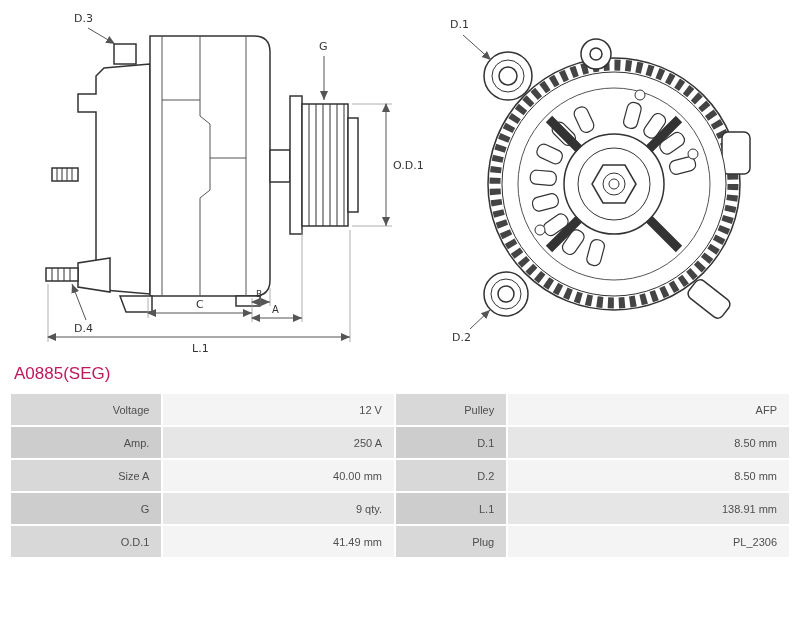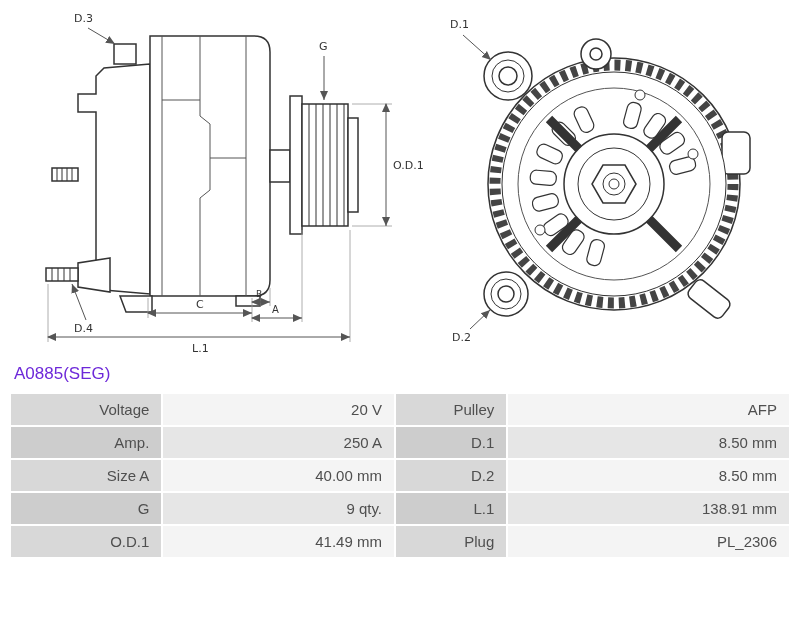--- a/index.html
+++ b/index.html
@@ -2,21 +2,21 @@
 <html><head>
 <meta charset="utf-8">
 <style>
   *{box-sizing:border-box;}
   html,body{margin:0;padding:0;background:#fff;}
   body{width:800px;font-family:"Liberation Sans","DejaVu Sans",sans-serif;}
   .drawing-wrap{width:800px;height:358px;overflow:hidden;}
   svg text{font-family:"DejaVu Sans","Liberation Sans",sans-serif;fill:#333;}
   .part-number{font-size:17px;font-weight:400;margin:6px 0 8px 14px;color:#c9302c;}
   table.specs{border-collapse:separate;border-spacing:2px;table-layout:fixed;width:782px;margin:0 9px;}
-  table.specs td{height:31px;font-size:15px;color:#4f4f4f;text-align:right;
+  table.specs td{height:31px;font-size:11px;color:#4f4f4f;text-align:right;
     padding:0 12px 0 12px;overflow:hidden;white-space:nowrap;vertical-align:middle;}
   td.lbl{background:#d8d8d8;}
   td.val{background:#f4f4f4;}
   tr:nth-child(even) td.lbl{background:#cdcdcd;}
   tr:nth-child(even) td.val{background:#e6e6e6;}
 </style>
 </head>
 <body>
 
 <div class="drawing-wrap">
@@ -174,33 +174,33 @@
     <g stroke="#555" stroke-width="1" fill="none">
       <line x1="463" y1="35" x2="491" y2="60" marker-end="url(#arE)"></line>
       <line x1="470" y1="329" x2="490" y2="310" marker-end="url(#arE)"></line>
     </g>
     <text x="450" y="28">D.1</text>
     <text x="452" y="341">D.2</text>
   </g>
 </svg>
 </div>
 
-<h1 class="part-number" style="color: #6d28d9;">A0885(SEG)</h1>
+<h1 class="part-number" style="color: #be185d;">A0885(SEG)</h1>
 
 <table class="specs">
   <colgroup>
     <col style="width:150px">
       <col style="width:230px">
       <col style="width:110px">
       <col style="width:280px">
   </colgroup>
   <tbody>
     <tr>
       <td class="lbl">Voltage</td>
-      <td class="val">20 V</td>
+      <td class="val">12 V</td>
       <td class="lbl">Pulley</td>
       <td class="val">AFP</td>
     </tr>
     <tr>
       <td class="lbl">Amp.</td>
       <td class="val">250 A</td>
       <td class="lbl">D.1</td>
       <td class="val">8.50 mm</td>
     </tr>
     <tr>

